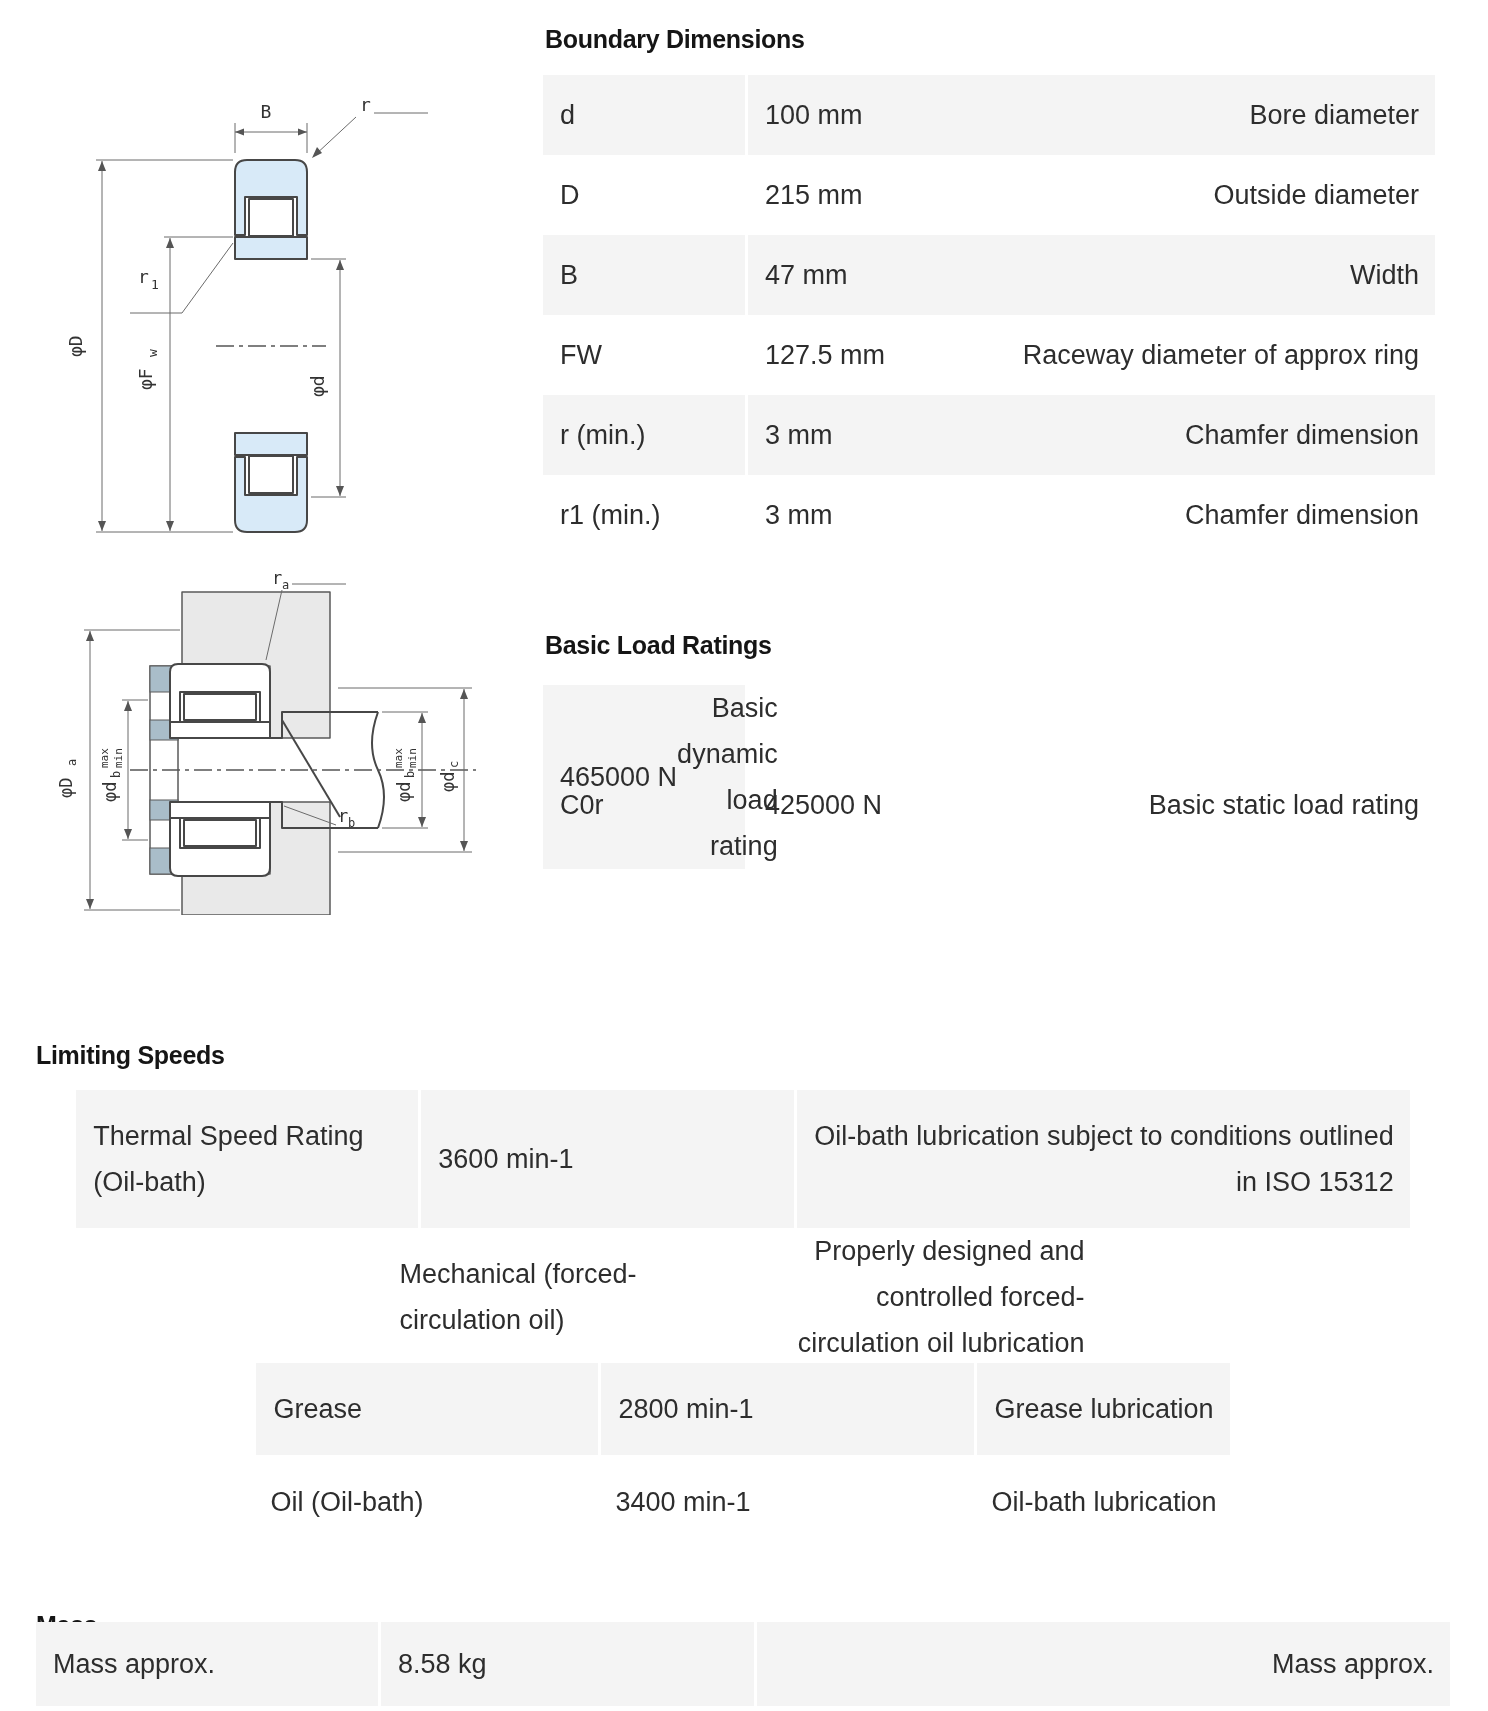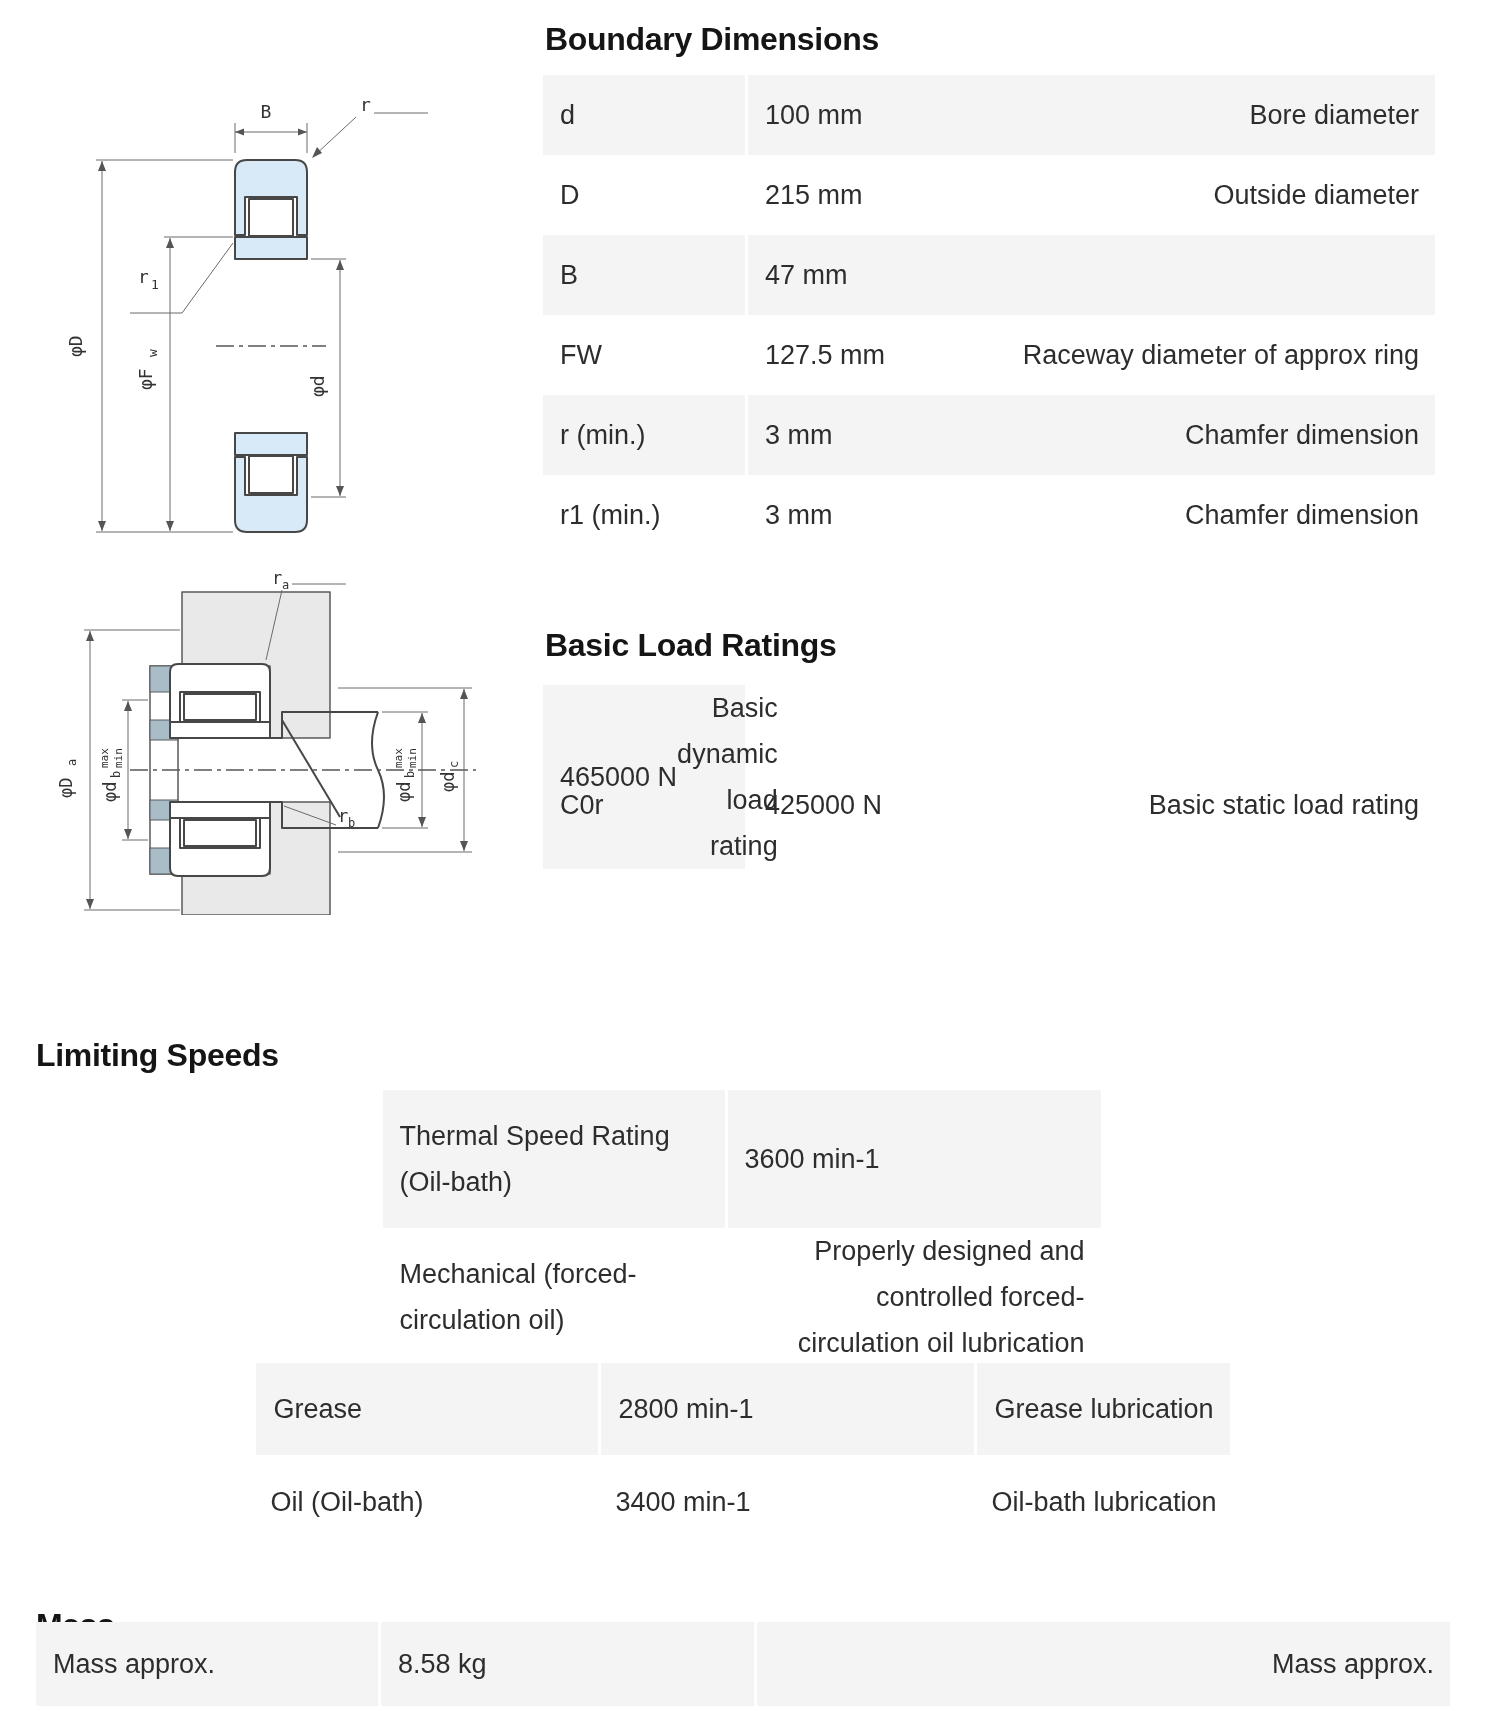--- a/index.html
+++ b/index.html
@@ -1,21 +1,21 @@
 <!DOCTYPE html>
 <html><head>
 <meta charset="utf-8">
 <style>
   html,body{margin:0;padding:0;background:#fff;}
   .sheet{
     position:relative;width:1488px;height:1711px;background:#ffffff;
     font-family:"Liberation Sans",sans-serif;color:#2d2d2d;overflow:hidden;
   }
   .heading{
-    position:absolute;margin:0;font-size:32px;font-weight:bold;color:#151515;
+    position:absolute;margin:0;font-size:25px;font-weight:bold;color:#151515;
     letter-spacing:-0.3px;line-height:34px;
   }
   .tbl{position:absolute;display:flex;flex-direction:column;}
   .row{display:grid;column-gap:3px;font-size:27px;}
   .row .cell{display:flex;align-items:center;padding:0 17px;line-height:46px;}
   .row.shaded .cell{background:#f4f4f4;}
   .t2 .row{grid-template-columns:202px 1fr;}
   .t3 .row{grid-template-columns:342px 373px 1fr;}
   .cell.split{justify-content:flex-start;padding:0;}
   .cell.split .val{flex:0 0 auto;padding-left:17px;}
@@ -102,20 +102,21 @@
       <div class="cell">D</div>
       <div class="cell split">
         <span class="val">215 mm</span>
         <span class="desc">Outside diameter</span>
       </div>
     </div>
     <div class="row shaded" style="height:80px;">
       <div class="cell">B</div>
       <div class="cell split">
         <span class="val">47 mm</span>
+        <span class="desc">Width</span>
       </div>
     </div>
     <div class="row" style="height:80px;">
       <div class="cell">FW</div>
       <div class="cell split">
         <span class="val">127.5 mm</span>
         <span class="desc">Raceway diameter of approx ring</span>
       </div>
     </div>
     <div class="row shaded" style="height:80px;">
@@ -222,20 +223,22 @@
       </div>
     </div>
   </div>
 
   <h2 class="heading" style="left:36px;top:1038px;">Limiting Speeds</h2>
   <div class="tbl t3" style="left:36px;top:1090px;width:1414px;align-items:center;">
     <div class="row shaded" style="height:138px;">
       <div class="cell pre">Thermal Speed Rating
 (Oil-bath)</div>
       <div class="cell">3600 min-1</div>
+      <div class="cell right pre">Oil-bath lubrication subject to conditions outlined
+in ISO 15312</div>
     </div>
     <div class="row" style="height:135px;">
       <div class="cell pre">Mechanical (forced-
 circulation oil)</div>
       <div class="cell right pre">Properly designed and controlled forced-
 circulation oil lubrication</div>
     </div>
     <div class="row shaded" style="height:92px;">
       <div class="cell pre">Grease</div>
       <div class="cell">2800 min-1</div>

